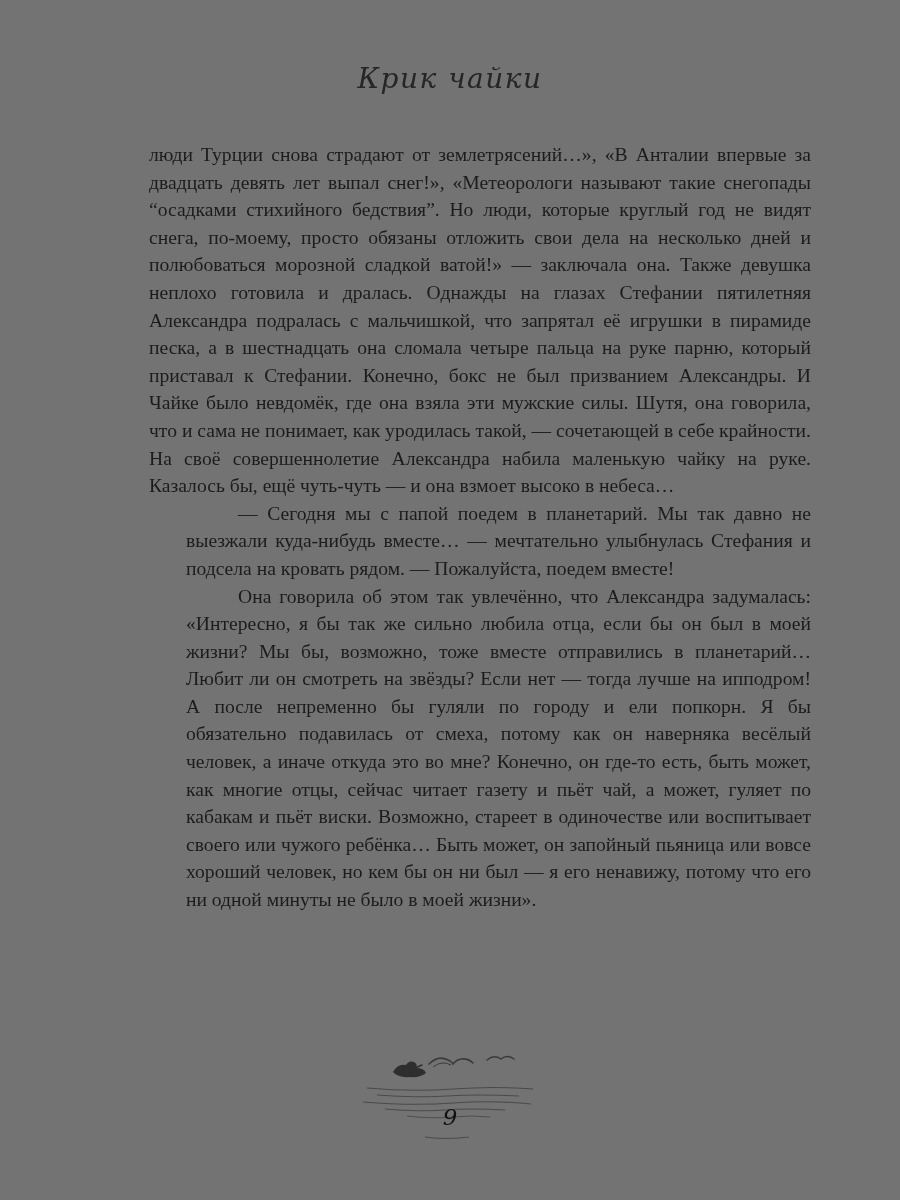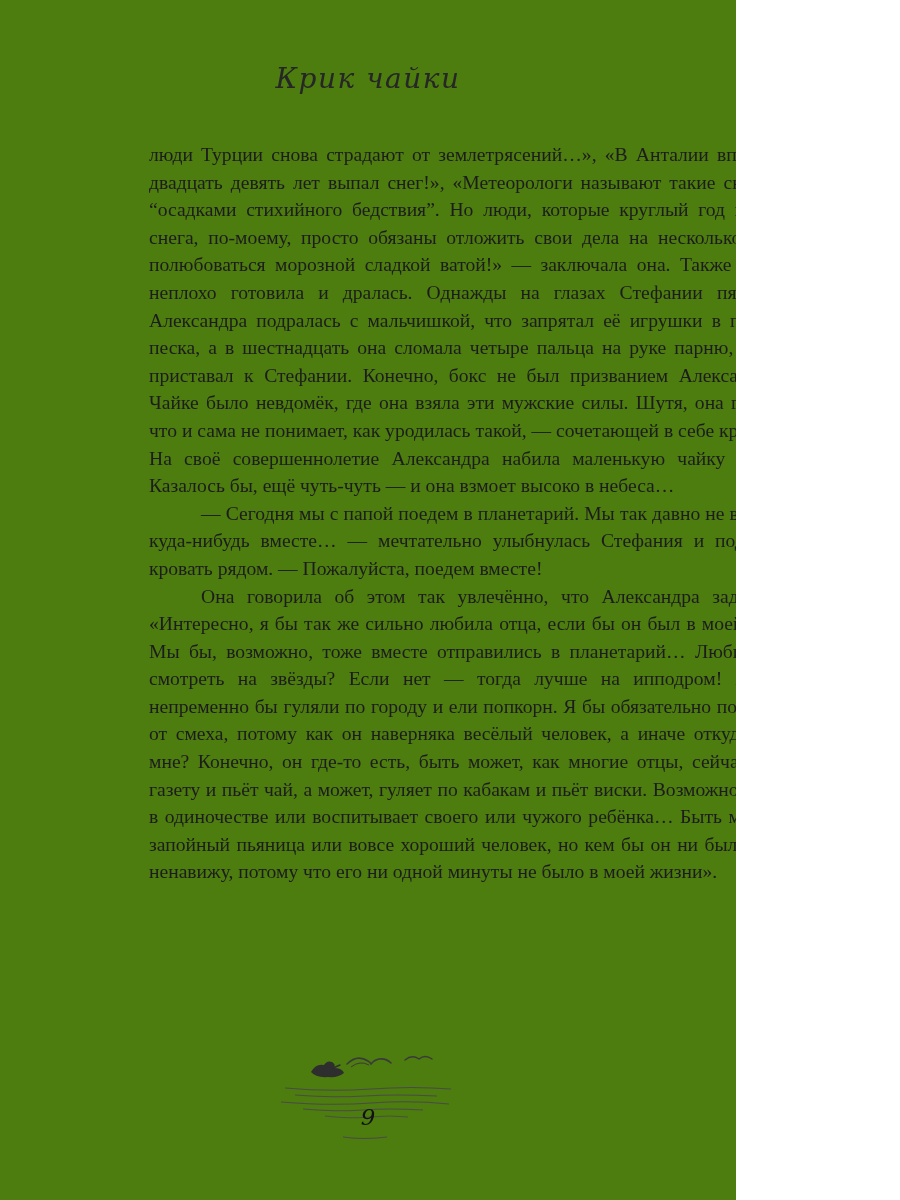--- a/index.html
+++ b/index.html
@@ -8,23 +8,23 @@
   }
   body {
     width: 900px;
     height: 1200px;
     background: #ffffff;
     font-family: "Liberation Serif", serif;
     color: #1c1c1c;
   }
   .page {
     position: relative;
-    width: 736px;
+    width: 900px;
     height: 1200px;
-    background: #4d7c0f;
+    background: #737373;
     overflow: hidden;
   }
   .running-head {
     position: absolute;
     top: 62px;
     left: 0;
     width: 100%;
     text-align: center;
     font-family: "DejaVu Serif", serif;
     font-style: italic;
@@ -43,20 +43,21 @@
     hyphens: auto;
     -webkit-hyphens: auto;
     color: #1c1c1c;
   }
   .para {
     margin: 0;
     padding: 0;
   }
   .para.indent {
     text-indent: 52px;
+    margin-left: 37px;
   }
   .illustration {
     position: absolute;
     top: 1042px;
     left: 50%;
     transform: translateX(-50%);
     width: 190px;
     height: 108px;
   }
   .illustration svg {

